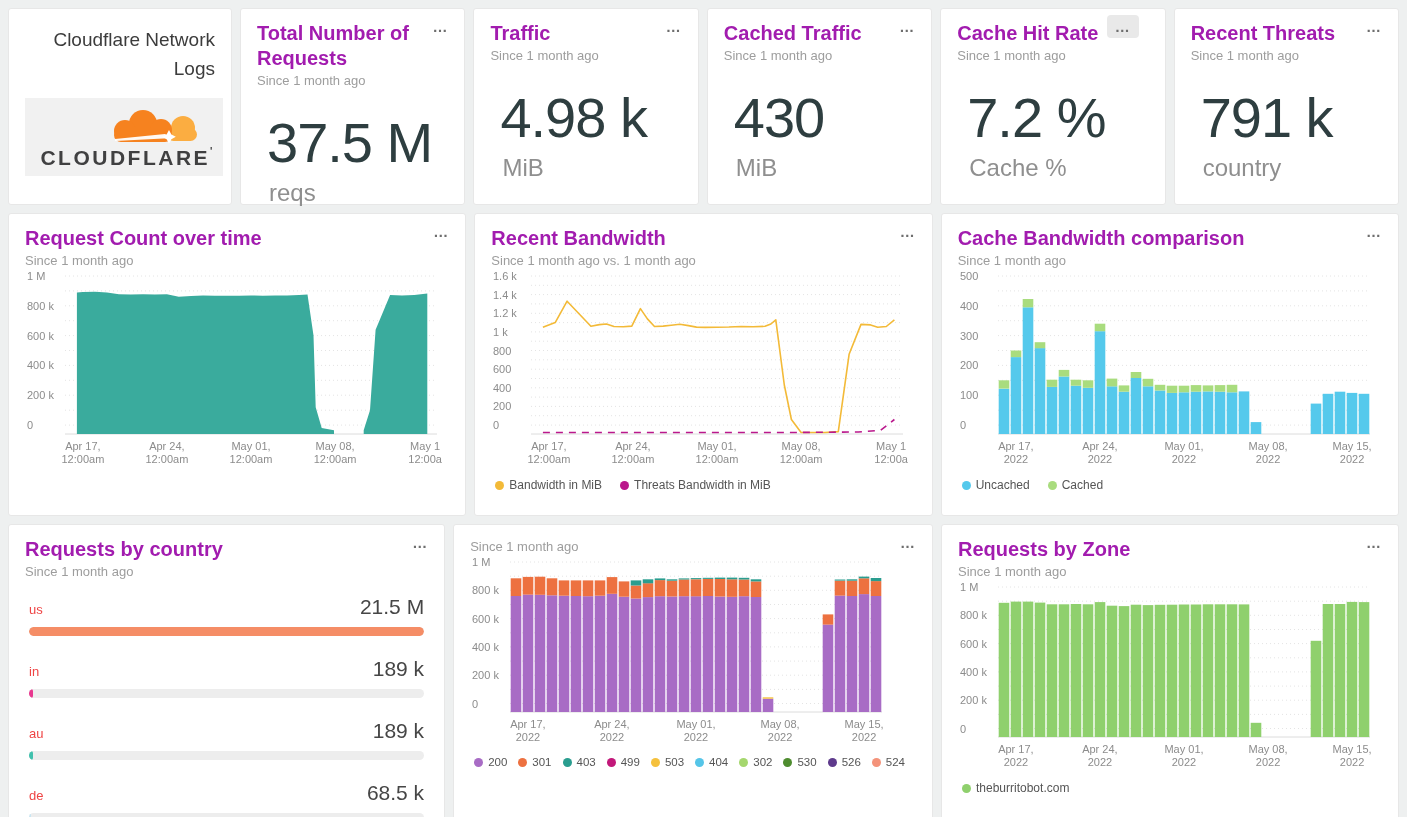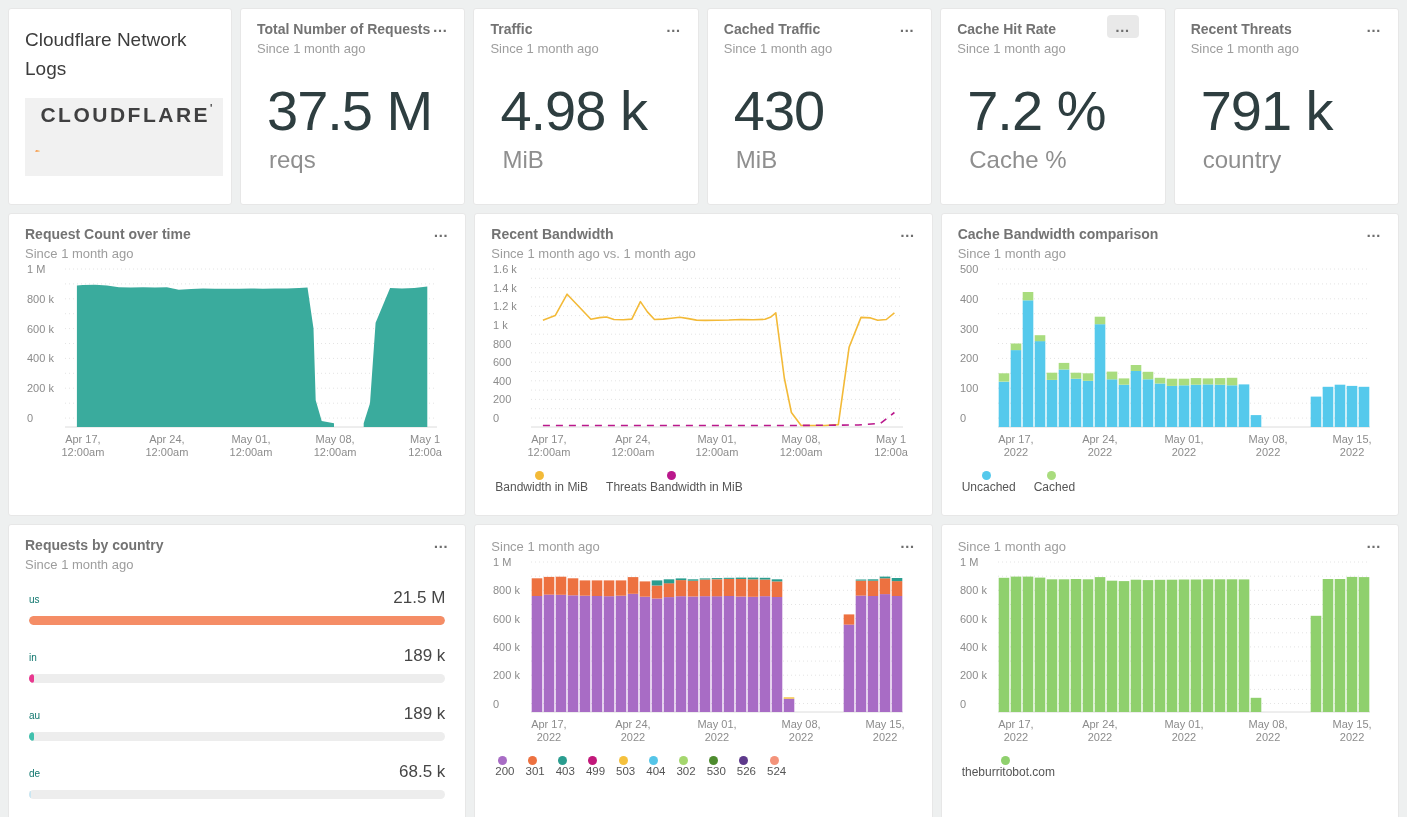--- a/index.html
+++ b/index.html
@@ -4,44 +4,44 @@
 <style>
   html,body{margin:0;padding:0;background:#eef0f0;width:1407px;height:817px;overflow:hidden;
     font-family:"Liberation Sans","DejaVu Sans",sans-serif;-webkit-font-smoothing:antialiased;color:#3e3e3e;}
   .dash{padding:8px;box-sizing:border-box;width:1407px;}
   .row{display:flex;gap:8px;margin-bottom:8px;}
   .panel{background:#fff;border:1px solid #e7e7e7;border-radius:3px;box-sizing:border-box;position:relative;padding:12px 16px;}
   
   .row1 .panel{height:197px;}
   .row2 .panel{height:303px;flex:1;}
   .row3 .panel{height:302px;flex:1;}
-  .brand{width:224px;flex:0 0 224px;}
+  .brand{width:224px;flex:0 0 224px;text-align:right;}
   .row1 .stat{flex:1;}
-  .p-title{font-size:14px;font-weight:700;color:#737373;line-height:1.25;}
+  .p-title{font-size:20px;font-weight:700;color:#a21caf;line-height:1.25;}
   .p-sub{font-size:13px;color:#9d9d9d;margin-top:2px;}
   .menu{position:absolute;top:6px;right:12px;color:#6e6e6e;font-size:15px;font-weight:700;letter-spacing:1px;cursor:pointer;line-height:1;padding:4px 4px;}
   .menu.hovered{background:#e9e9e9;border-radius:4px;padding:4px 8px;right:26px;}
   .brand-title{font-size:19px;color:#3c3c3c;line-height:1.55;margin-top:4px;}
-  .logo{margin-top:14px;width:198px;height:78px;background:#f1f1f1;box-sizing:border-box;padding:6px 8px 8px 8px;display:flex;flex-direction:row;justify-content:flex-end;}
+  .logo{margin-top:14px;width:198px;height:78px;background:#f1f1f1;box-sizing:border-box;padding:6px 8px 8px 8px;display:flex;flex-direction:column;justify-content:flex-end;}
   .cloudsvg{align-self:flex-end;margin-bottom:-4px;}
   .wordmark{font-weight:700;font-size:21px;letter-spacing:2.5px;color:#404041;line-height:1;}
   .wordmark .tm{font-size:10px;vertical-align:top;}
   .stat-val{font-size:56px;color:#2e3e40;margin:26px 0 0 10px;line-height:1.05;letter-spacing:-1px;}
   .stat-unit{font-size:24px;color:#8f8f8f;margin:6px 0 0 12px;}
   .chart{width:100%;}
   .tk{font-size:11px;fill:#8c8c8c;}
   .legend{display:flex;align-items:center;flex-wrap:nowrap;margin-top:6px;padding-left:4px;}
-  .legend .li{display:inline-flex;align-items:center;margin-right:18px;font-size:12px;color:#555;cursor:pointer;white-space:nowrap;flex-direction:column;}
+  .legend .li{display:inline-flex;align-items:center;margin-right:18px;font-size:12px;color:#555;cursor:pointer;white-space:nowrap;}
   .legend.compact .li{margin-right:11px;font-size:11.5px;}
   .ldot{width:9px;height:9px;border-radius:50%;display:inline-block;margin-right:5px;flex:0 0 9px;}
   .crows{margin-top:16px;padding:0 4px;}
   .crow{margin-bottom:21px;}
   .crow-head{display:flex;justify-content:space-between;align-items:baseline;margin-bottom:8px;}
-  .clab{font-size:10px;color:#0f766e;}
-  .cval{font-size:17px;color:#464646;}
+  .clab{font-size:13px;color:#ef4444;}
+  .cval{font-size:21px;color:#464646;}
   .ctrack{height:9px;background:#ededed;border-radius:5px;overflow:hidden;}
   .cfill{height:100%;border-radius:5px;}
 </style>
 </head>
 <body>
 
 <div class="dash">
 
   <div class="row row1">
     <div class="panel brand">
@@ -477,20 +477,21 @@
             <span>526</span>
           </span>
           <span class="li">
             <span class="ldot" style="background:#f4937a"></span>
             <span>524</span>
           </span>
         </div>
     </div>
 
     <div class="panel">
+      <div class="p-title">Requests by Zone</div>
       <div class="p-sub">Since 1 month ago</div>
       <div class="menu">…</div>
       <div class="chart"><svg width="424" height="192" viewBox="0 0 424 192">
             <line x1="40" y1="149.5" x2="412" y2="149.5" stroke="#e4e4e4" stroke-dasharray="1 3"></line>
             <line x1="40" y1="135.4" x2="412" y2="135.4" stroke="#e4e4e4" stroke-dasharray="1 3"></line>
             <line x1="40" y1="121.2" x2="412" y2="121.2" stroke="#e4e4e4" stroke-dasharray="1 3"></line>
             <line x1="40" y1="107.1" x2="412" y2="107.1" stroke="#e4e4e4" stroke-dasharray="1 3"></line>
             <line x1="40" y1="92.9" x2="412" y2="92.9" stroke="#e4e4e4" stroke-dasharray="1 3"></line>
             <line x1="40" y1="78.8" x2="412" y2="78.8" stroke="#e4e4e4" stroke-dasharray="1 3"></line>
             <line x1="40" y1="64.6" x2="412" y2="64.6" stroke="#e4e4e4" stroke-dasharray="1 3"></line>

